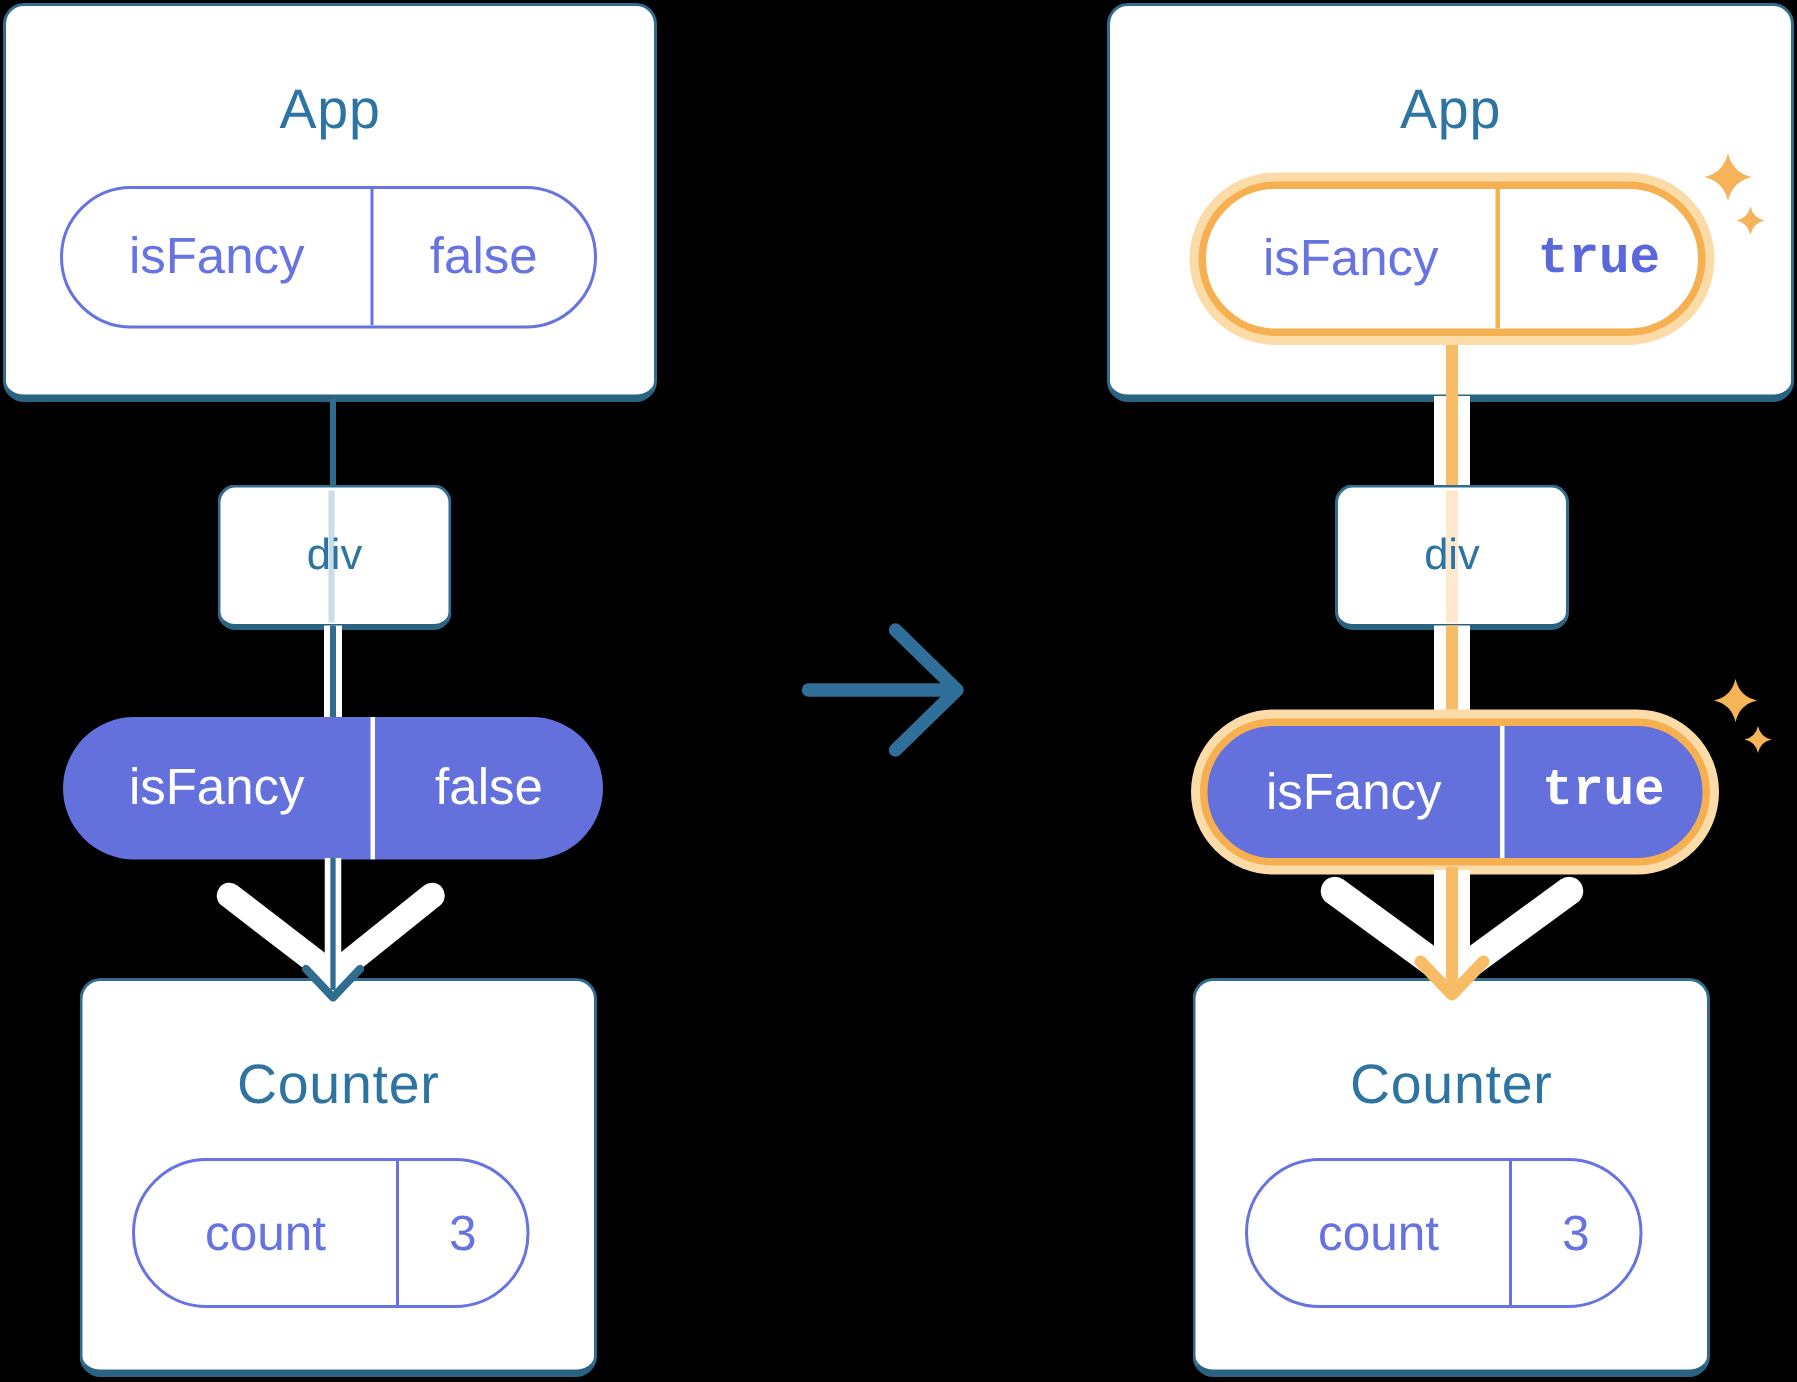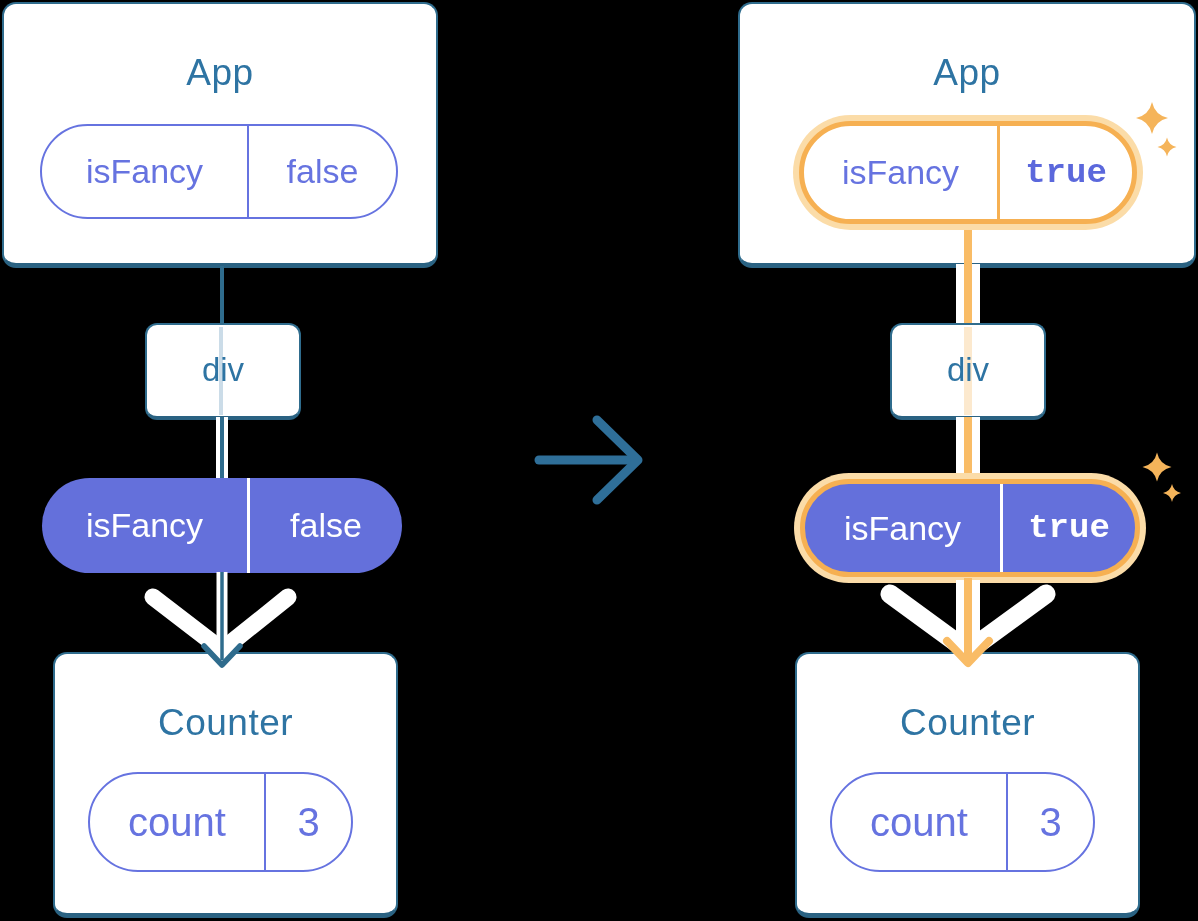--- a/index.html
+++ b/index.html
@@ -13,42 +13,42 @@
     border:2.5px solid #2F6C8D;border-bottom-width:5px;border-bottom-color:#2A6282;
     border-radius:14px;
   }
   .card-sm{border-radius:12px;border-bottom-width:4px;}
   .title{
     position:absolute;text-align:center;color:#2E74A3;
     font-size:37px;letter-spacing:.5px;
   }
   .divlabel{
     position:absolute;display:flex;align-items:center;justify-content:center;
-    color:#2E74A3;font-size:33px;
+    color:#2E74A3;font-size:29px;
   }
   .vline{position:absolute;}
   .teal{background:#2F6C8D;}
   .casing{background:#ffffff;}
   .pill{
     position:absolute;display:flex;box-sizing:border-box;align-items:stretch;
     border-radius:60px;font-size:34px;overflow:hidden;
   }
   .pill .cell{display:flex;align-items:center;justify-content:center;}
   .pill-outline{background:#fff;border:2.5px solid #6673E0;color:#6673E0;}
   .pill-outline .sep{border-left:2.5px solid #6673E0;flex:1;}
   .pill-solid{background:#6470DB;color:#ffffff;}
   .pill-solid .sep{border-left:3px solid #ffffff;flex:1;}
   .hl{
     border:5px solid #F6B052;
     box-shadow:0 0 0 6px #FBDCA8;
   }
   .hl-outline .sep{border-left:3px solid #F6B052;}
   .bold-val{font-weight:700;font-family:Liberation Mono, monospace;}
   .pill-outline .bold-val{color:#5B68DC;}
-  .pill-sm{font-size:40px;border-radius:52px;}
+  .pill-sm{font-size:33px;border-radius:52px;}
   svg{position:absolute;overflow:visible;}
 </style>
 </head>
 <body>
 
 <div class="canvas">
 
   <div class="group">
 
     <div class="card" style="left:2px;top:2px;width:436px;height:266px"></div>

